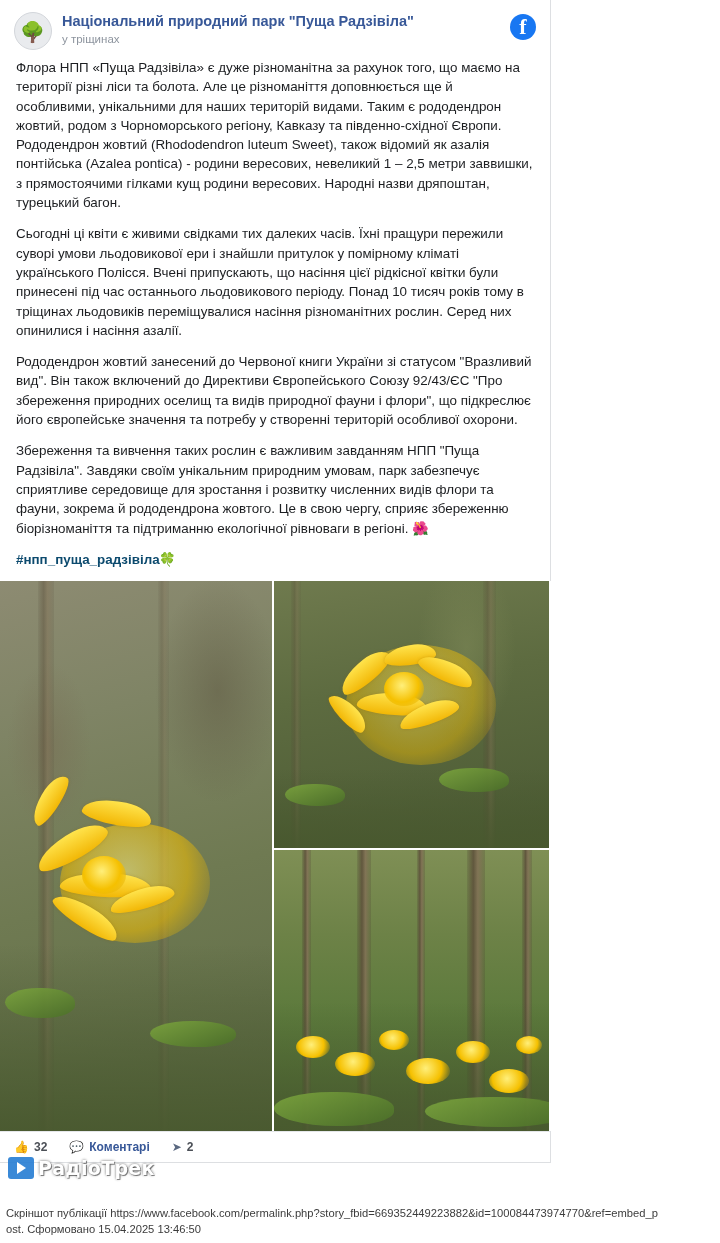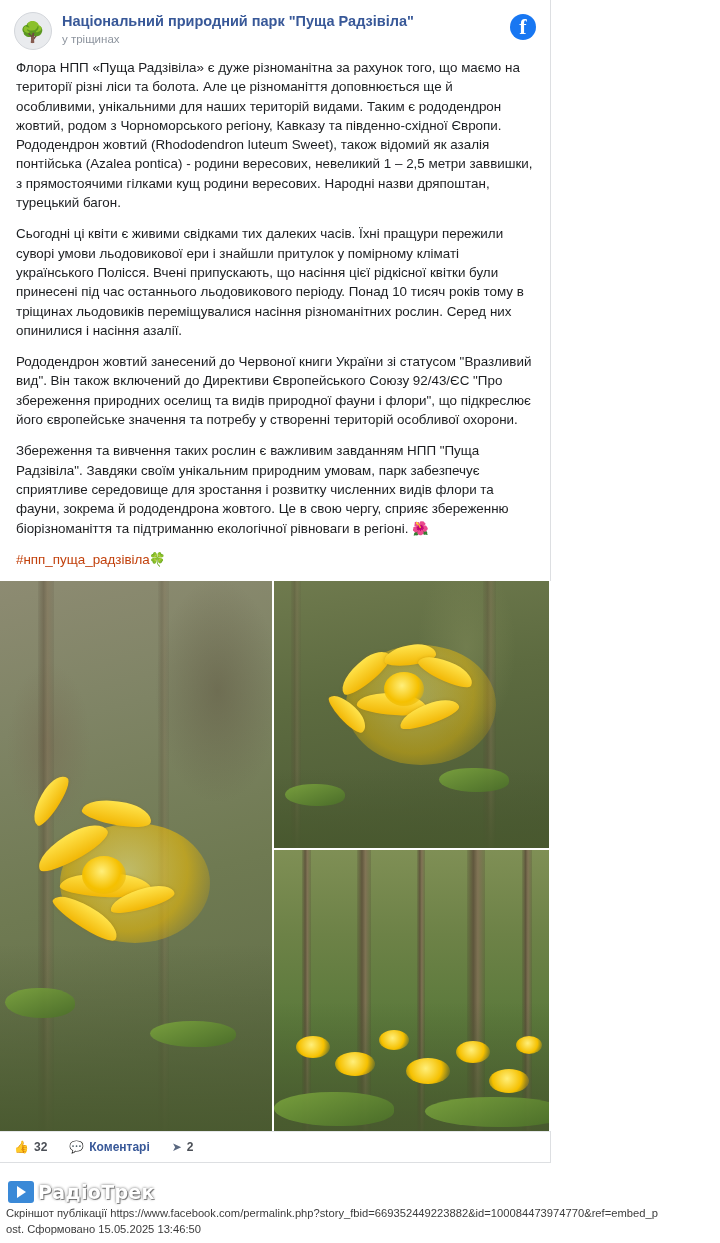--- a/index.html
+++ b/index.html
@@ -100,22 +100,23 @@
     line-height: 19.3px;
     color: #1c1e21;
   }
   .post-body p {
     margin: 0 0 12px 0;
   }
   .post-body p:last-child {
     margin-bottom: 0;
   }
   .hashtag {
-    color: #c2410c;
+    color: #0c4a6e;
     text-decoration: none;
+    font-weight: bold;
   }
   .emoji-dot {
     color: #e8505b;
   }
   .clover {
     color: #2eb82e;
   }
   
   .photo-grid {
     display: flex;
@@ -210,21 +211,21 @@
     font-size: 12px;
     line-height: 12px;
   }
   .counter .num { color: #4b4f56; font-weight: bold; }
   .counter .lbl { color: #385898; font-weight: bold; }
 
   
   .watermark {
     position: absolute;
     left: 8px;
-    bottom: 40px;
+    bottom: 64px;
     display: flex;
     align-items: flex-end;
     gap: 4px;
     opacity: .92;
     z-index: 5;
   }
   .wm-badge {
     width: 26px;
     height: 22px;
     background: #2a7fd4;
@@ -364,16 +365,16 @@
     </div>
   </div>
 
   <div class="watermark">
     <div class="wm-badge"></div>
     <div class="wm-text">РадіоТрек</div>
   </div>
 
   <div class="caption">
     <div>Скріншот публікації https://www.facebook.com/permalink.php?story_fbid=669352449223882&amp;id=100084473974770&amp;ref=embed_p</div>
-    <div class="line2">ost. Сформовано 15.05.2025 13:46:50</div>
+    <div class="line2">ost. Сформовано 15.04.2025 13:46:50</div>
   </div>
 
 </div>
 
 </body></html>

